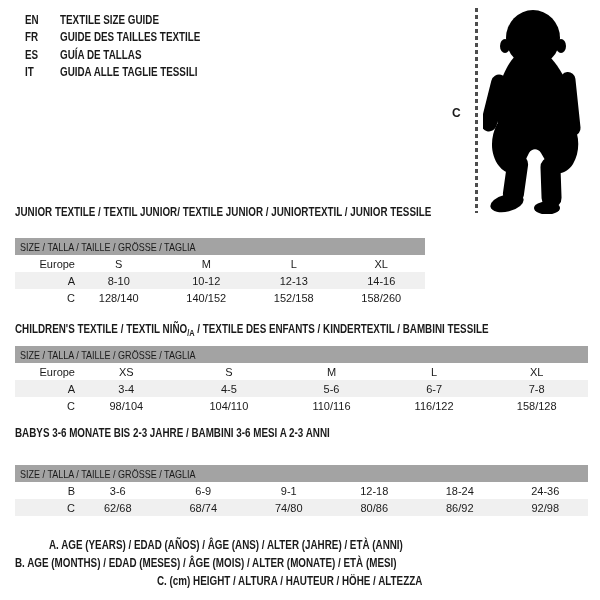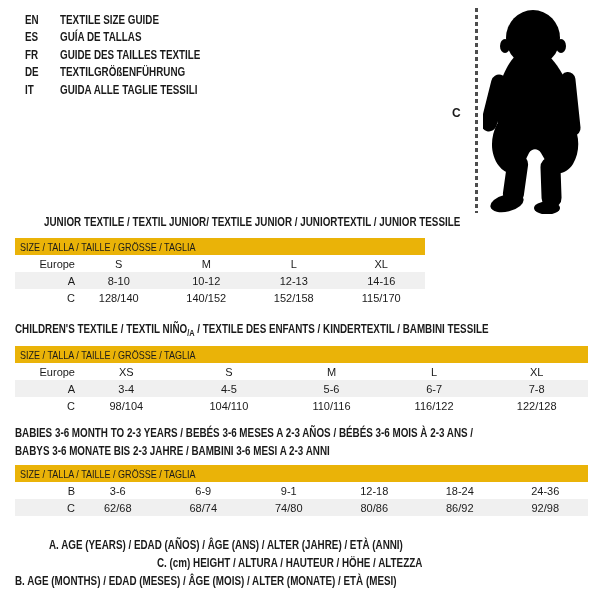--- a/index.html
+++ b/index.html
@@ -25,64 +25,60 @@
   .lang-row{position:relative;width:400px;}
   
   .c-label{position:absolute;left:452px;top:106px;font-size:12px;font-weight:bold;}
   .dotted-line{
     position:absolute;left:475px;top:8px;width:3px;height:205px;
     background:repeating-linear-gradient(to bottom,#4d4d4d 0 4px,transparent 4px 7px);
   }
   .toddler-svg{position:absolute;left:483px;top:6px;}
   
   .tbl-title{position:absolute;font-size:12px;font-weight:bold;line-height:17.5px;}
-  .title-junior{left:15px;top:214px;margin-left:29px;}
+  .title-junior{left:15px;top:204px;}
   .title-children{left:15px;top:321px;}
   .title-babies{left:15px;top:425px;}
   .sub-a{font-size:9px;vertical-align:-3px;}
   
   table.size-table{
     position:absolute;border-collapse:collapse;table-layout:fixed;
   }
   .tbl-junior{left:15px;top:238px;width:410px;}
   .tbl-children{left:15px;top:346px;width:573px;}
   .tbl-babies{left:15px;top:465px;width:573px;}
   table.size-table td{
     height:17px;padding:0;font-size:11px;text-align:center;vertical-align:middle;
   }
   table.size-table td.rowlabel{text-align:right;padding-left:5px;}
   tr.band td{
-    background:#eab308;text-align:left;padding-left:5px;
+    background:#a3a3a3;text-align:left;padding-left:5px;
   }
   tr.shaded td{background:#f0f0f0;}
   
   .notes{position:absolute;left:15px;top:537px;text-align:right;}
   .note-line{height:17.8px;line-height:17.8px;font-size:12px;font-weight:bold;}
 </style>
 </head>
 <body>
 
 <div class="page">
 
   <div class="lang-list">
     <div class="lang-row">
       <span class="lang-code cond">EN</span>
       <span class="lang-label cond">TEXTILE SIZE GUIDE</span>
     </div>
     <div class="lang-row">
+      <span class="lang-code cond">FR</span>
+      <span class="lang-label cond">GUIDE DES TAILLES TEXTILE</span>
+    </div>
+    <div class="lang-row">
       <span class="lang-code cond">ES</span>
       <span class="lang-label cond">GUÍA DE TALLAS</span>
-    </div>
-    <div class="lang-row">
-      <span class="lang-code cond">FR</span>
-      <span class="lang-label cond">GUIDE DES TAILLES TEXTILE</span>
-    </div>
-    <div class="lang-row">
-      <span class="lang-code cond">DE</span>
-      <span class="lang-label cond">TEXTILGRÖßENFÜHRUNG</span>
     </div>
     <div class="lang-row">
       <span class="lang-code cond">IT</span>
       <span class="lang-label cond">GUIDA ALLE TAGLIE TESSILI</span>
     </div>
   </div>
 
   <span class="c-label">C</span>
   <div class="dotted-line"></div>
   <svg class="toddler-svg" width="105" height="208" viewBox="0 0 105 208" fill="#000000">
@@ -126,21 +122,21 @@
       <td>8-10</td>
       <td>10-12</td>
       <td>12-13</td>
       <td>14-16</td>
     </tr>
     <tr>
       <td class="rowlabel">C</td>
       <td>128/140</td>
       <td>140/152</td>
       <td>152/158</td>
-      <td>115/170</td>
+      <td>158/260</td>
     </tr>
   </tbody>
     </table>
 
   <div class="tbl-title title-children">
     <span class="cond"><span>CHILDREN'S TEXTILE / TEXTIL NIÑO</span><span class="sub-a">/A</span><span> / TEXTILE DES ENFANTS / KINDERTEXTIL / BAMBINI TESSILE</span></span>
   </div>
   <table class="size-table tbl-children">
     <colgroup>
         <col style="width:60px">
@@ -169,27 +165,26 @@
       <td>5-6</td>
       <td>6-7</td>
       <td>7-8</td>
     </tr>
     <tr>
       <td class="rowlabel">C</td>
       <td>98/104</td>
       <td>104/110</td>
       <td>110/116</td>
       <td>116/122</td>
-      <td>122/128</td>
+      <td>158/128</td>
     </tr>
   </tbody>
     </table>
 
   <div class="tbl-title title-babies">
-    <div><span class="cond">BABIES 3-6 MONTH TO 2-3 YEARS / BEBÉS 3-6 MESES A 2-3 AÑOS / BÉBÉS 3-6 MOIS À 2-3 ANS /</span></div>
     <div><span class="cond">BABYS 3-6 MONATE BIS 2-3 JAHRE / BAMBINI 3-6 MESI A 2-3 ANNI</span></div>
   </div>
   <table class="size-table tbl-babies">
     <colgroup>
         <col style="width:60px">
         <col>
         <col>
         <col>
         <col>
         <col>
@@ -215,17 +210,17 @@
       <td>74/80</td>
       <td>80/86</td>
       <td>86/92</td>
       <td>92/98</td>
     </tr>
   </tbody>
     </table>
 
   <div class="notes">
     <div class="note-line"><span class="cond">A. AGE (YEARS) / EDAD (AÑOS) / ÂGE (ANS) / ALTER (JAHRE) / ETÀ (ANNI)</span></div>
+    <div class="note-line"><span class="cond">B. AGE (MONTHS) / EDAD (MESES) / ÂGE (MOIS) / ALTER (MONATE) / ETÀ (MESI)</span></div>
     <div class="note-line"><span class="cond">C. (cm) HEIGHT / ALTURA / HAUTEUR / HÖHE / ALTEZZA</span></div>
-    <div class="note-line"><span class="cond">B. AGE (MONTHS) / EDAD (MESES) / ÂGE (MOIS) / ALTER (MONATE) / ETÀ (MESI)</span></div>
   </div>
 
 </div>
 
 </body></html>

